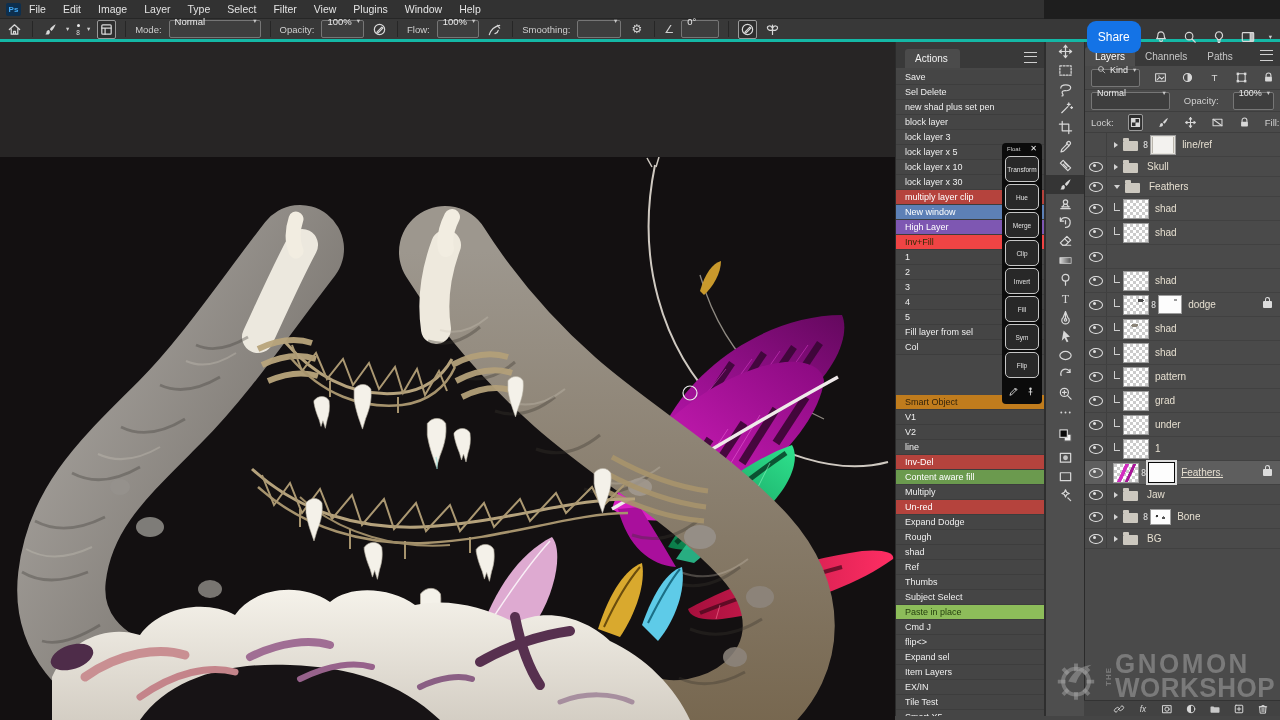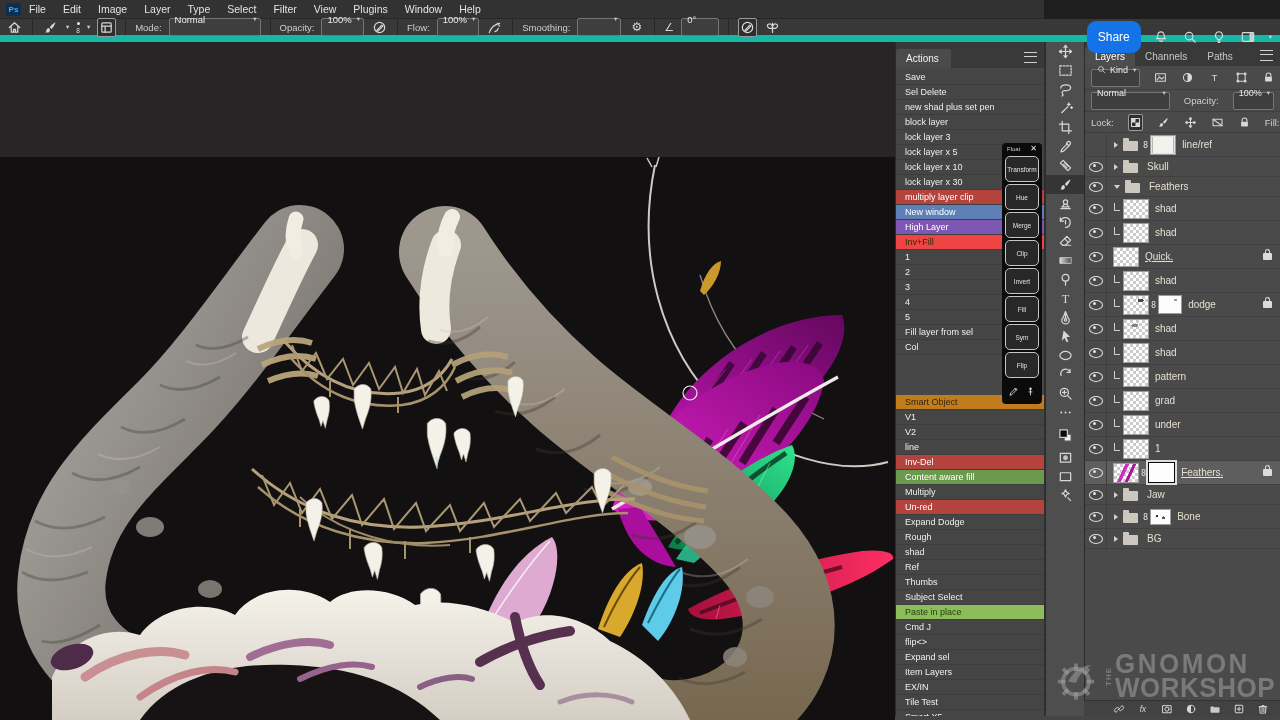--- a/index.html
+++ b/index.html
@@ -9,21 +9,21 @@
   .abs{position:absolute;}
 
   
   #menubar{left:0;top:0;width:1044px;height:18px;background:#323232;display:flex;align-items:center;
            border-bottom:1px solid #262626;z-index:20;}
   #ps-logo{width:15px;height:13px;margin:0 8px 0 6px;background:#0d2f4e;border-radius:2px;
            color:#43a9f5;font-size:8px;font-weight:bold;display:flex;align-items:center;justify-content:center;}
   #menubar-items{display:flex;gap:17px;}
   .menu-item{font-size:10.5px;color:#e4e4e4;cursor:default;}
   #optionsbar{left:0;top:19px;width:1280px;height:23px;background:#383838;display:flex;align-items:center;
-              border-bottom:7px solid #14b8a6;z-index:20;gap:7px;padding-left:6px;box-sizing:border-box;}
+              border-bottom:3px solid #14b8a6;z-index:20;gap:7px;padding-left:6px;box-sizing:border-box;}
   .sep{width:1px;height:16px;background:#262626;margin:0 2px;}
   .lbl{font-size:9.5px;color:#cfcfcf;white-space:nowrap;}
   .dd{display:inline-flex;align-items:center;background:#3e3e3e;border:1px solid #767676;border-radius:2px;
       color:#ececec;font-size:9.5px;padding:0 3px 16px 5px;height:15px;box-sizing:border-box;}
   .dd .ar{font-size:6.5px;color:#c9c9c9;margin-left:5px;}
   .ibtn{width:17px;height:17px;display:inline-flex;align-items:center;justify-content:center;}
   .ibtn svg{width:15px;height:15px;}
   .boxed{border:1px solid #9a9a9a;border-radius:2px;background:#2e2e2e;}
   #brush-preview{display:flex;flex-direction:column;align-items:center;line-height:5px;margin-top:1px;}
   #brush-preview .dot{width:3px;height:3px;border-radius:50%;background:#eee;}
@@ -33,21 +33,21 @@
   #topbar-right .ibtn svg{width:14px;height:14px;}
 
   
   #canvas-area{left:0;top:42px;width:895px;height:678px;background:#272525;}
   #document{position:absolute;left:0;top:115px;width:895px;height:563px;background:#131011;}
   #artwork{width:895px;height:563px;display:block;}
 
   
   #actions-panel{left:895px;top:42px;width:149px;height:678px;background:#474747;border-left:1px solid #2b2b2b;box-sizing:border-box;}
   #actions-header{height:26px;background:#393939;display:flex;align-items:flex-end;}
-  #actions-tab{background:#4b4b4b;color:#f2f2f2;font-size:10px;padding:4px 12px 4px 10px;border-radius:3px 3px 0 0;}
+  #actions-tab{background:#4b4b4b;color:#f2f2f2;font-size:10px;padding:4px 12px 4px 10px;border-radius:3px 3px 0 0;margin-left:9px;}
   #actions-menu{margin-left:auto;margin-right:7px;margin-bottom:5px;}
   .hamb{width:13px;height:9px;border-top:1.5px solid #cfcfcf;border-bottom:1.5px solid #cfcfcf;position:relative;}
   .hamb::after{content:"";position:absolute;left:0;top:2.7px;width:13px;height:1.5px;background:#cfcfcf;}
   #actions-list{margin-top:2px;}
   .arow{height:14px;line-height:14px;font-size:9px;color:#efefef;padding-left:9px;background:#454545;
         border-bottom:1px solid #3d3d3d;white-space:nowrap;overflow:hidden;}
 
   
   #float-panel{left:1002px;top:143px;width:40px;background:#0b0b0b;border-radius:4px;z-index:30;
                padding:2px 2px 3px 2px;box-sizing:border-box;}
@@ -903,25 +903,20 @@
         <div class="rbody">
           <div class="clip"></div>
           <div class="thumb "></div>
           <div class="lname">shad</div>
         </div>
       </div>
       <div class="lrow l">
         <div class="eyecell">
           <div class="eye"></div>
         </div>
-        <div class="rbody">
-          <div class="thumb "></div>
-          <div class="lname und">Quick.</div>
-          <div class="lockicon"></div>
-        </div>
       </div>
       <div class="lrow l">
         <div class="eyecell">
           <div class="eye"></div>
         </div>
         <div class="rbody">
           <div class="clip"></div>
           <div class="thumb "></div>
           <div class="lname">shad</div>
         </div>

